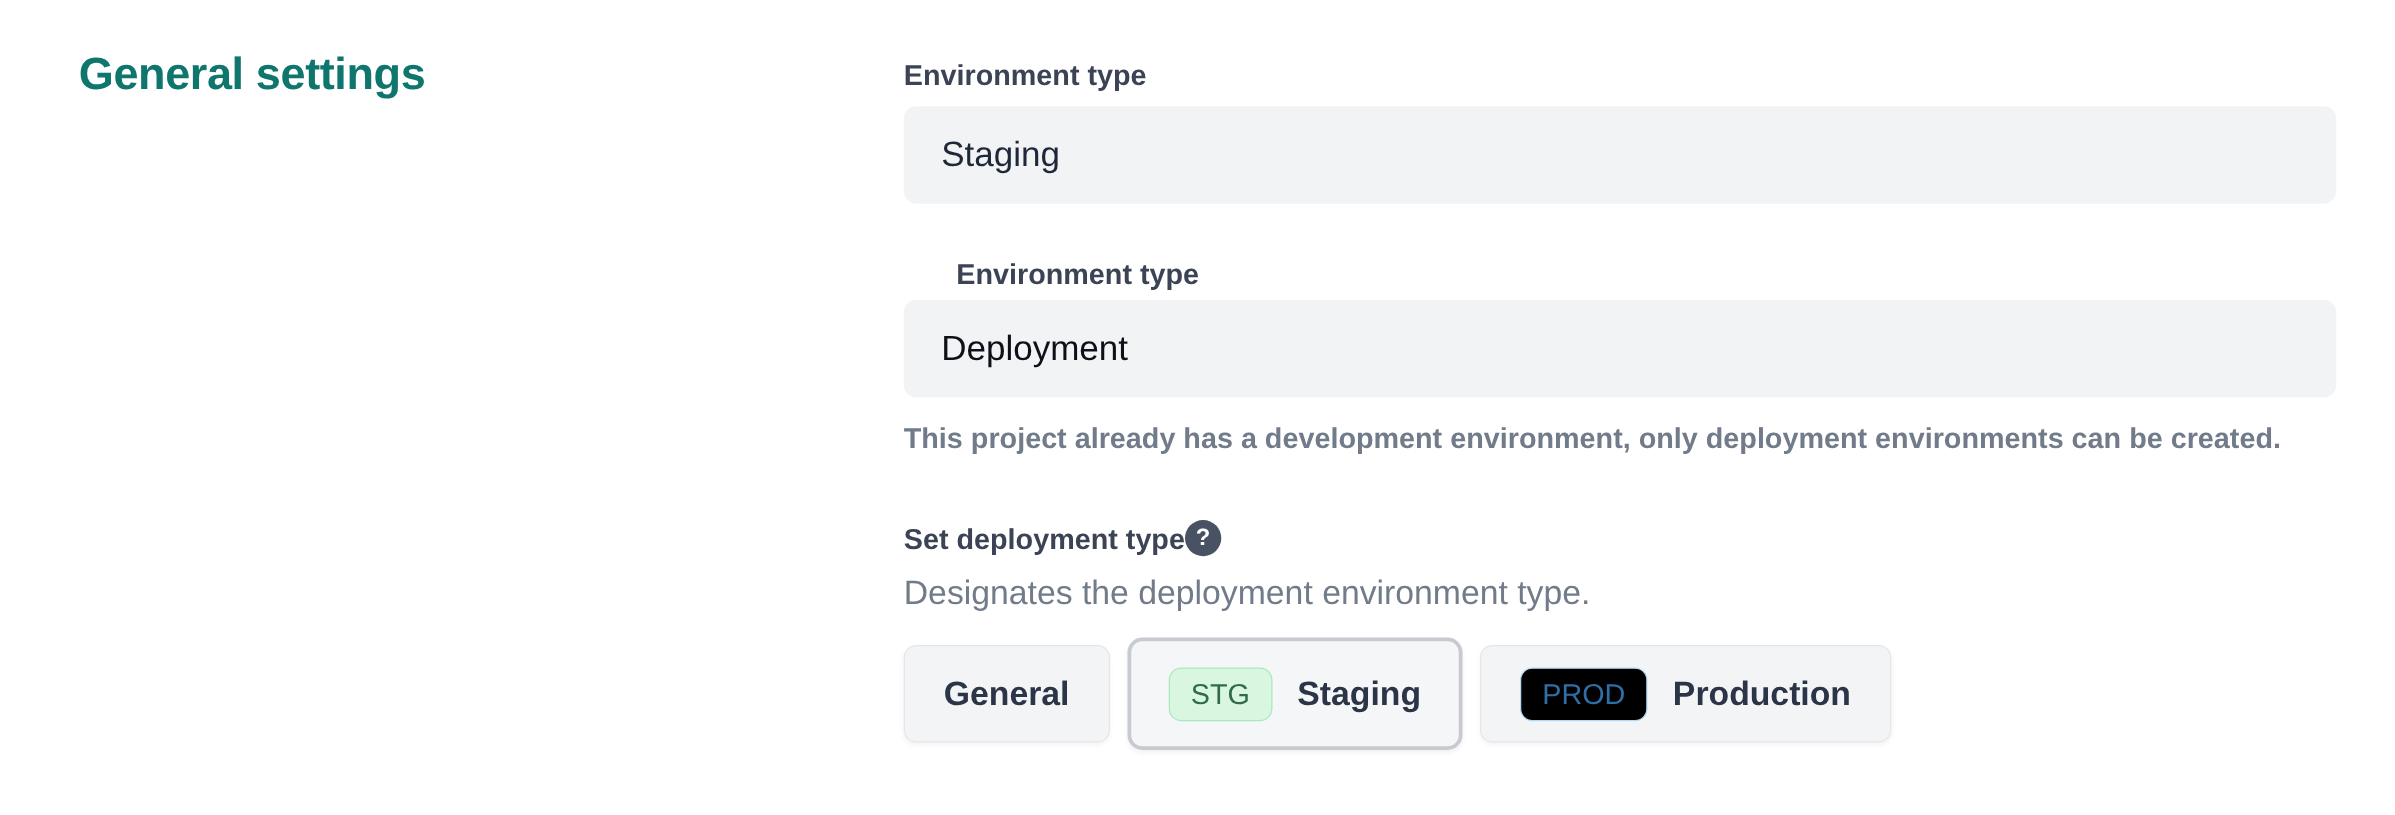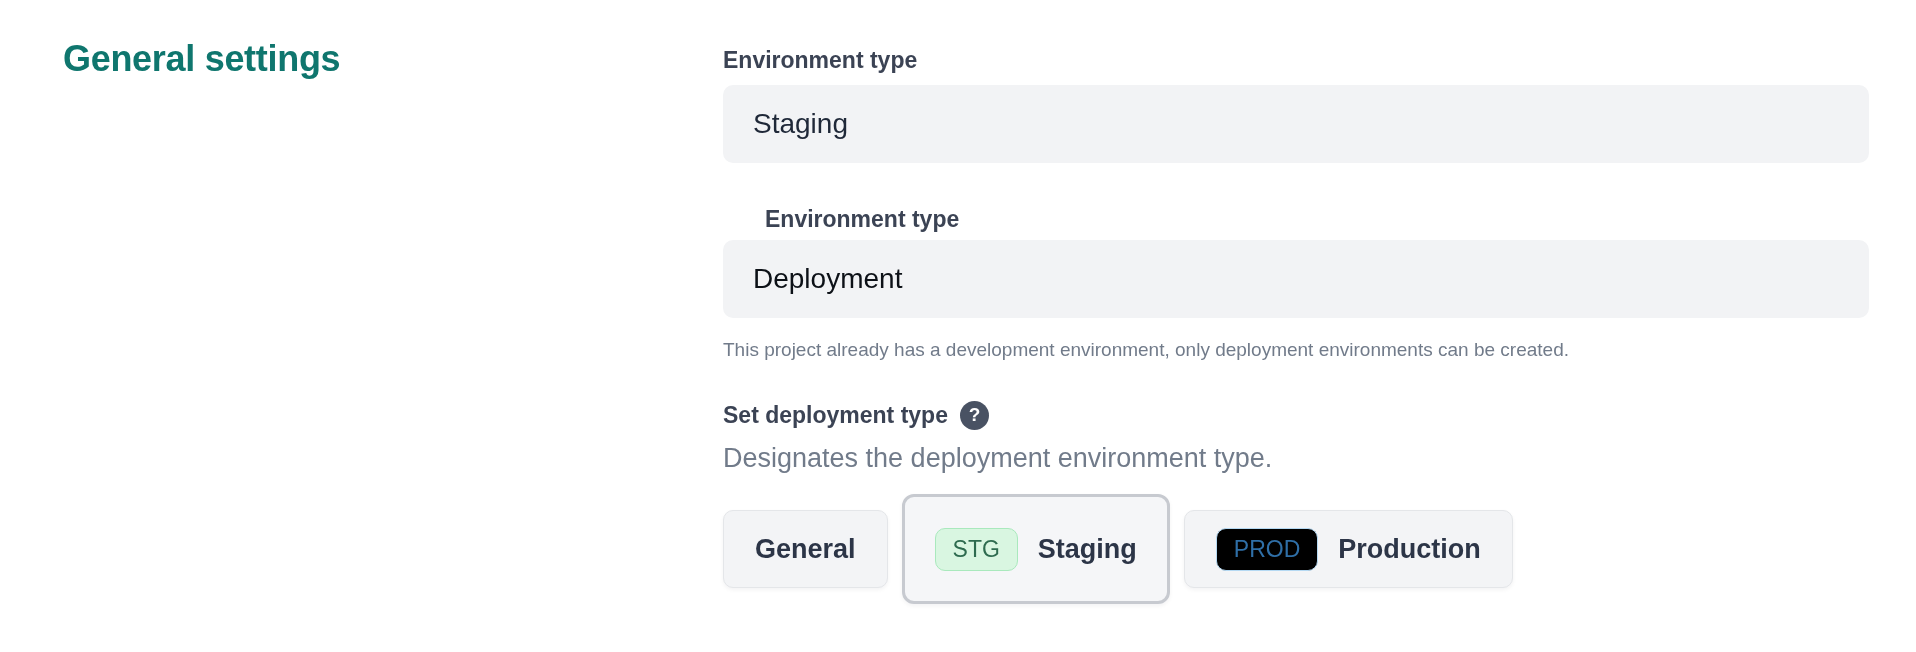--- a/index.html
+++ b/index.html
@@ -36,27 +36,28 @@
     font-family: "Liberation Sans", "DejaVu Sans", sans-serif;
     font-size: 28px; color: #1f2838;
     outline: none;
   }
   .text-input.dark-value { color: #0d1117; }
 
   .label-env-type { margin-top: 42px; margin-bottom: -4px; margin-left: 42px; }
 
   .help-text {
     margin-top: 12px;
-    font-size: 19px; line-height: 40px; color: #717b8a;
+    font-size: 23px; line-height: 40px; color: #717b8a;
     max-width: 1150px;
+    font-weight: bold;
   }
 
   .set-type-row {
-    margin-top: 30px;
-    display: flex; align-items: center; gap: 12px;
+    margin-top: 46px;
+    display: flex; 
   }
   .set-type-label {
     font-size: 23px; font-weight: 700; color: #3b4354; line-height: 30px;
   }
   .help-icon {
     width: 29px; height: 29px; border-radius: 50%;
     background: #495263; color: #ffffff;
     display: inline-flex; align-items: center; justify-content: center;
     font-size: 19px; font-weight: 700;
     cursor: pointer; user-select: none;
@@ -74,21 +75,21 @@
   .option-btn {
     display: inline-flex; align-items: center; gap: 20px;
     height: 78px; padding: 0 31px;
     background: #f3f4f6;
     border: 1px solid #e4e6e9; border-radius: 10px;
     box-shadow: 0 2px 4px rgba(20, 25, 40, 0.05);
     cursor: pointer;
     font-family: "Liberation Sans", "DejaVu Sans", sans-serif;
   }
   .option-btn.selected {
-    height: 110px;
+    height: 90px;
     border: 3px solid #c7cad0; border-radius: 12px;
     background: #f5f6f8;
     padding: 0 30px;
   }
   .option-label {
     font-size: 27px; font-weight: 700; color: #2c3547;
   }
   .option-badge {
     display: inline-flex; align-items: center; justify-content: center;
     height: 43px; padding: 0 17px;

